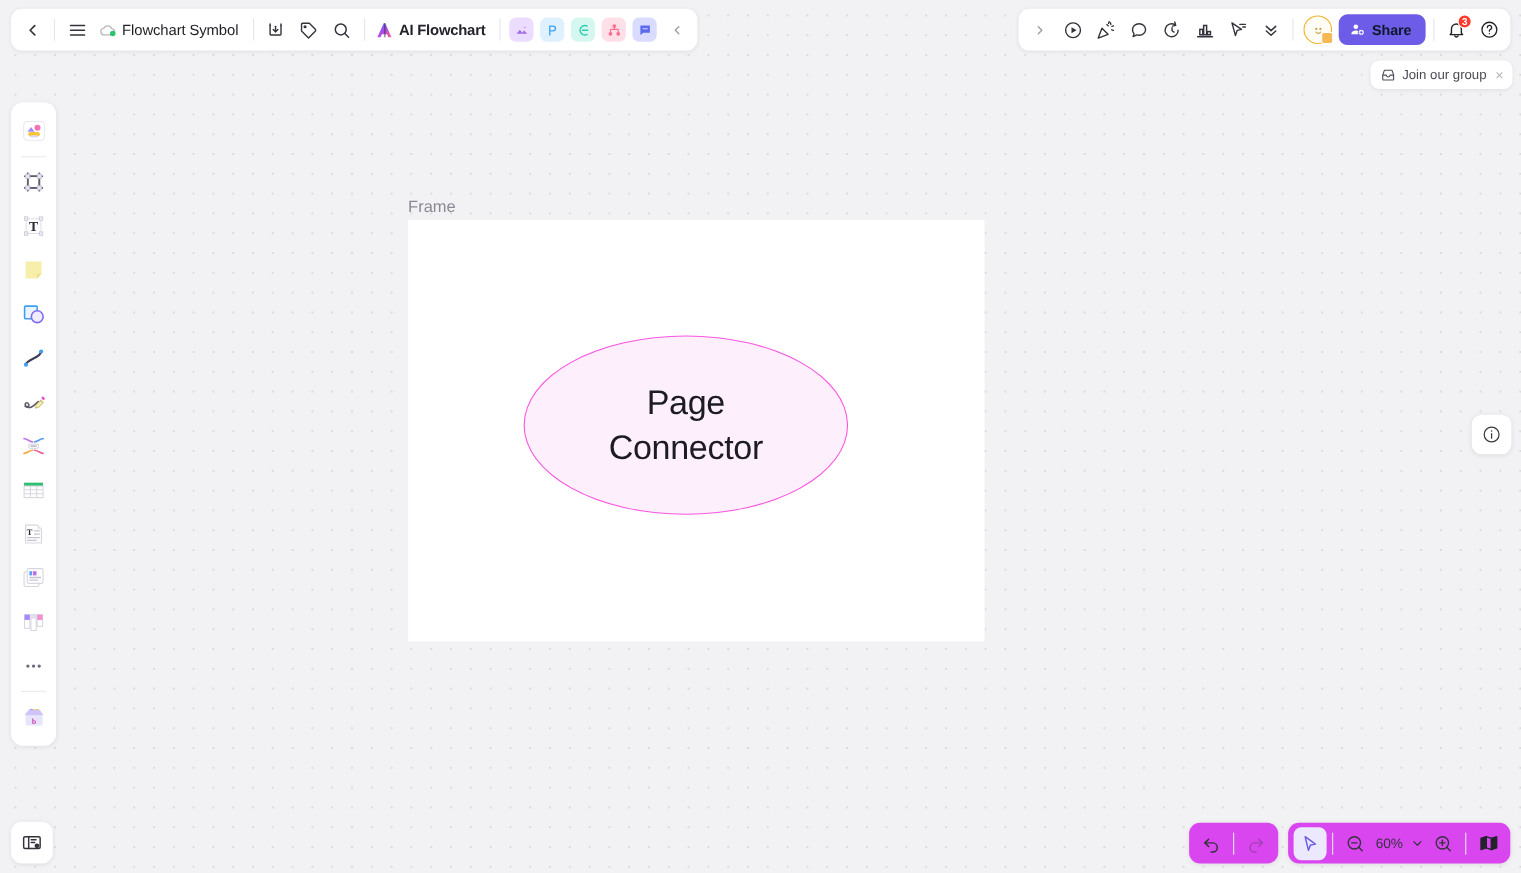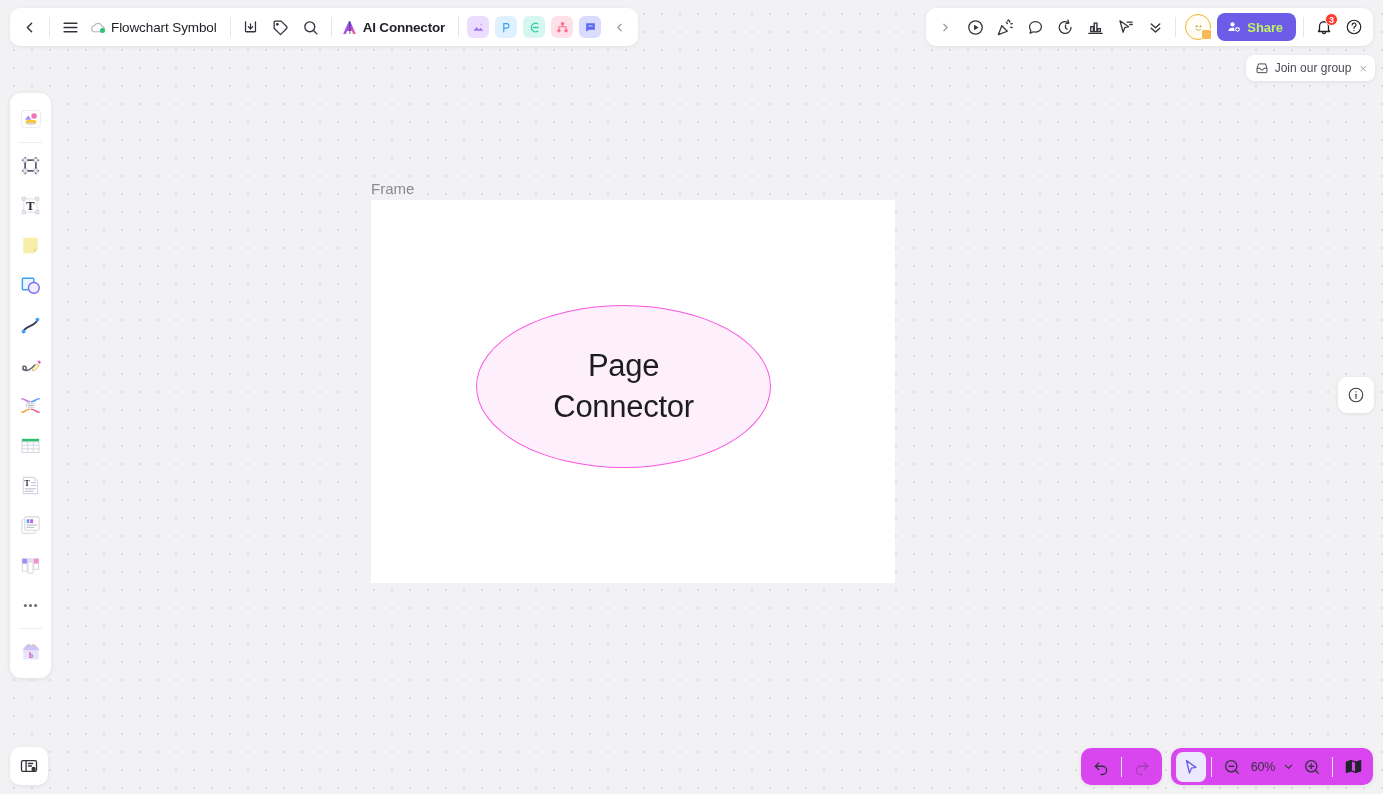--- a/index.html
+++ b/index.html
@@ -54,21 +54,21 @@
     font-size: 13.5px; font-weight: bold; color: #23232b; letter-spacing: -0.2px;
   }
 
   .app-ic {
     width: 22px; height: 22px; border-radius: 6px;
     display: flex; align-items: center; justify-content: center;
     margin: 0 3px; cursor: pointer; flex:none;
   }
 
   .share-btn {
-    background: #6c5ce7; color: #bef264;
+    background: #6c5ce7; color: #0f172a;
     border-radius: 8px; height: 28px;
     display: flex; align-items: center; gap: 6px;
     padding: 0 13px 0 10px; cursor: pointer;
     font-size: 13px; font-weight: bold; letter-spacing: -0.1px;
     margin: 0 2px;
   }
 
   .avatar {
     width: 26px; height: 26px; border-radius: 50%;
     border: 1.6px solid #f0b429;
@@ -246,21 +246,21 @@
         <defs>
           <linearGradient id="aigrad" x1="0" y1="0" x2="1" y2="1">
             <stop offset="0%" stop-color="#3c8cf0"></stop>
               <stop offset="45%" stop-color="#a24cf0"></stop>
               <stop offset="100%" stop-color="#ff5f8f"></stop>
           </linearGradient>
         </defs>
         <path d="M3 21 11 3h2l8 18h-4l-1.6-4H8.6L7 21z" fill="url(#aigrad)"></path>
         <path d="M11.9 3h1.3v18h-1.3z" fill="#2a2a33" opacity="0.75"></path>
       </svg>
-      <span class="ai-label">AI Connector</span>
+      <span class="ai-label">AI Flowchart</span>
     </div>
 
     <div class="divider"></div>
 
     <div class="app-ic" style="background:#ecdcff">
       <svg width="13" height="13" viewBox="0 0 24 24" fill="none">
           <path d="M3 18l5.5-7 4 5 3-3.5L21 18z" fill="#a06ce8"></path>
           <path d="M17 5l.7 1.6L19.3 7l-1.6.7L17 9.3l-.7-1.6L14.7 7l1.6-.7z" fill="#c39bf5"></path>
         </svg>
     </div>

